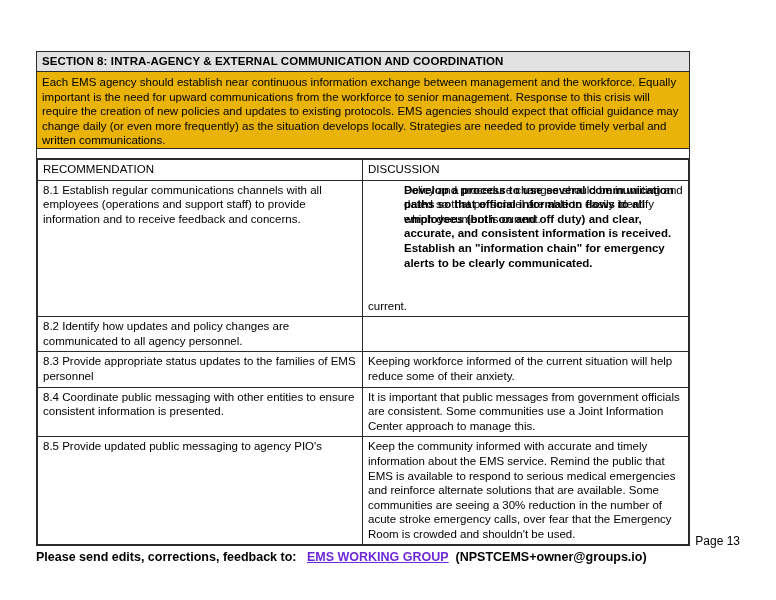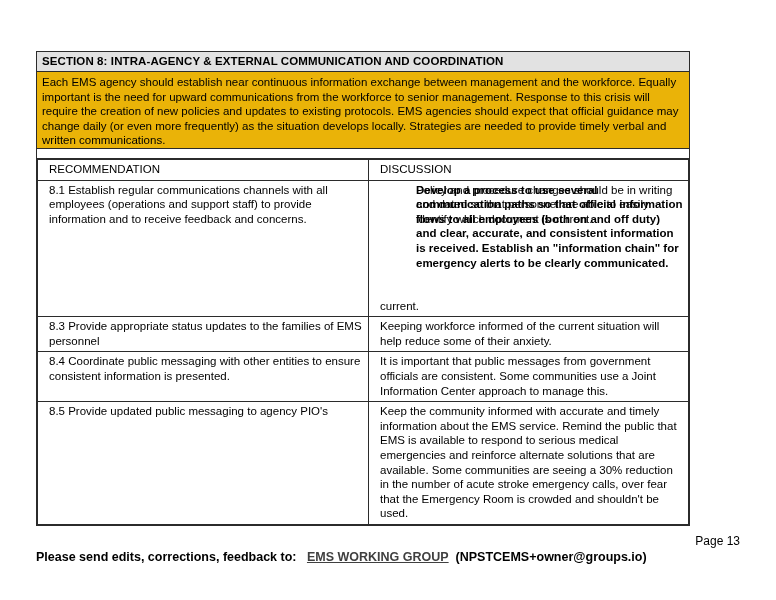--- a/index.html
+++ b/index.html
@@ -61,21 +61,21 @@
   table.grid {
     border-collapse: collapse;
     width: 100%;
     table-layout: fixed;
   }
   table.grid td {
     border: 1px solid #2b2b2b;
     vertical-align: top;
     font-size: 11.5px;
     line-height: 14.6px;
-    padding: 2px 5px 3px 11px;
+    padding: 2px 5px 3px 5px;
   }
   table.grid td.col-rec { width: 314px; }
   table.grid td.col-dis { width: auto; }
 
   table.grid tr.head td {
     border-bottom-width: 1.5px;
   }
 
   
   .overlap-wrap {
@@ -106,21 +106,21 @@
   }
   .footer-line {
     position: absolute;
     left: 36px;
     top: 550px;
     font-size: 12.5px;
     font-weight: bold;
     white-space: nowrap;
   }
   .footer-link {
-    color: #404040;
+    color: #6d28d9;
     text-decoration: underline;
     font-weight: bold;
   }
 </style>
 </head>
 <body>
 
 <div class="page">
 
   <div class="doc-table">
@@ -142,20 +142,24 @@
           <td class="col-rec">8.1 Establish regular communications channels with all employees (operations and support staff) to provide information and to receive feedback and concerns.</td>
           <td class="col-dis">
             <div class="overlap-wrap">
               <div class="overlap-layer a">Policy and procedure changes should be in writing and dated so that personnel are able to easily identify which document is current.</div>
               <div class="overlap-layer b">Develop a process to use several communication paths so that official information flows to all employees (both on and off duty) and clear, accurate, and consistent information is received. Establish an "information chain" for emergency alerts to be clearly communicated.</div>
             </div>
             <div class="overlap-tail">current.</div>
           </td>
         </tr>
 
+        <tr>
+          <td class="col-rec">8.2 Identify how updates and policy changes are communicated to all agency personnel.</td>
+          <td class="col-dis"></td>
+        </tr>
 
         <tr>
           <td class="col-rec">8.3 Provide appropriate status updates to the families of EMS personnel</td>
           <td class="col-dis">Keeping workforce informed of the current situation will help reduce some of their anxiety.</td>
         </tr>
 
         <tr>
           <td class="col-rec">8.4 Coordinate public messaging with other entities to ensure consistent information is presented.</td>
           <td class="col-dis">It is important that public messages from government officials are consistent. Some communities use a Joint Information Center approach to manage this.</td>
         </tr>

